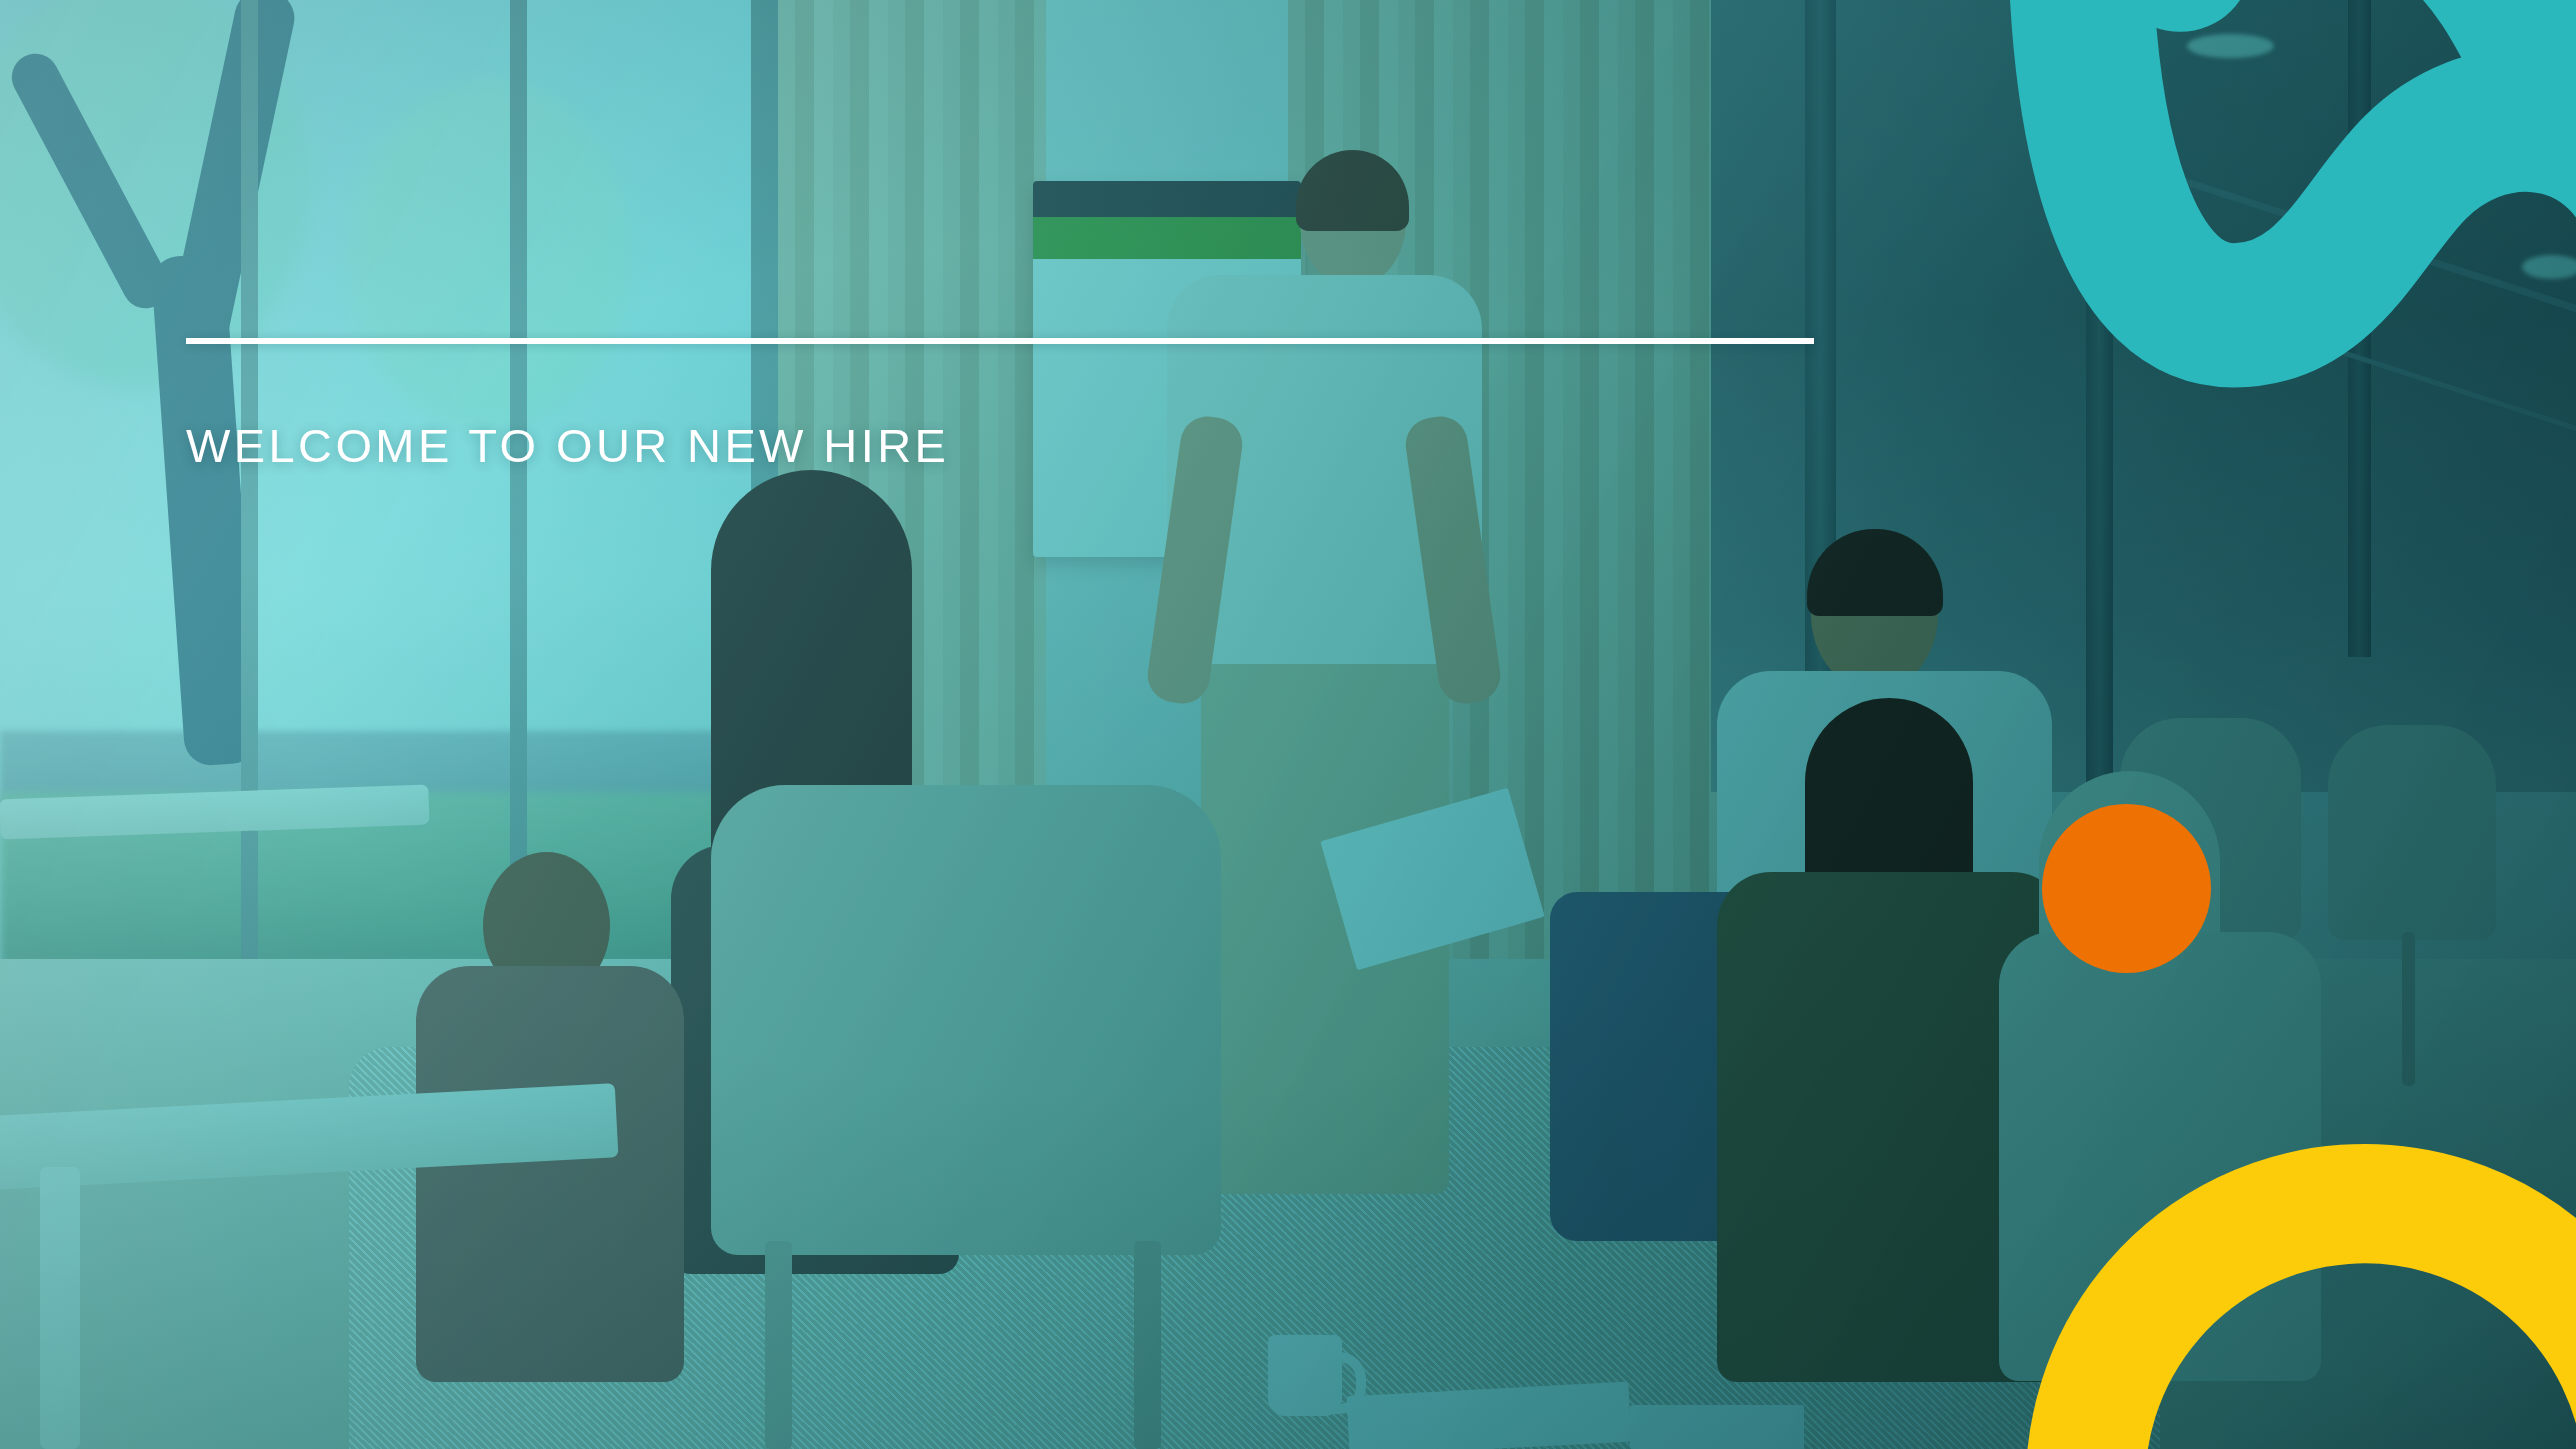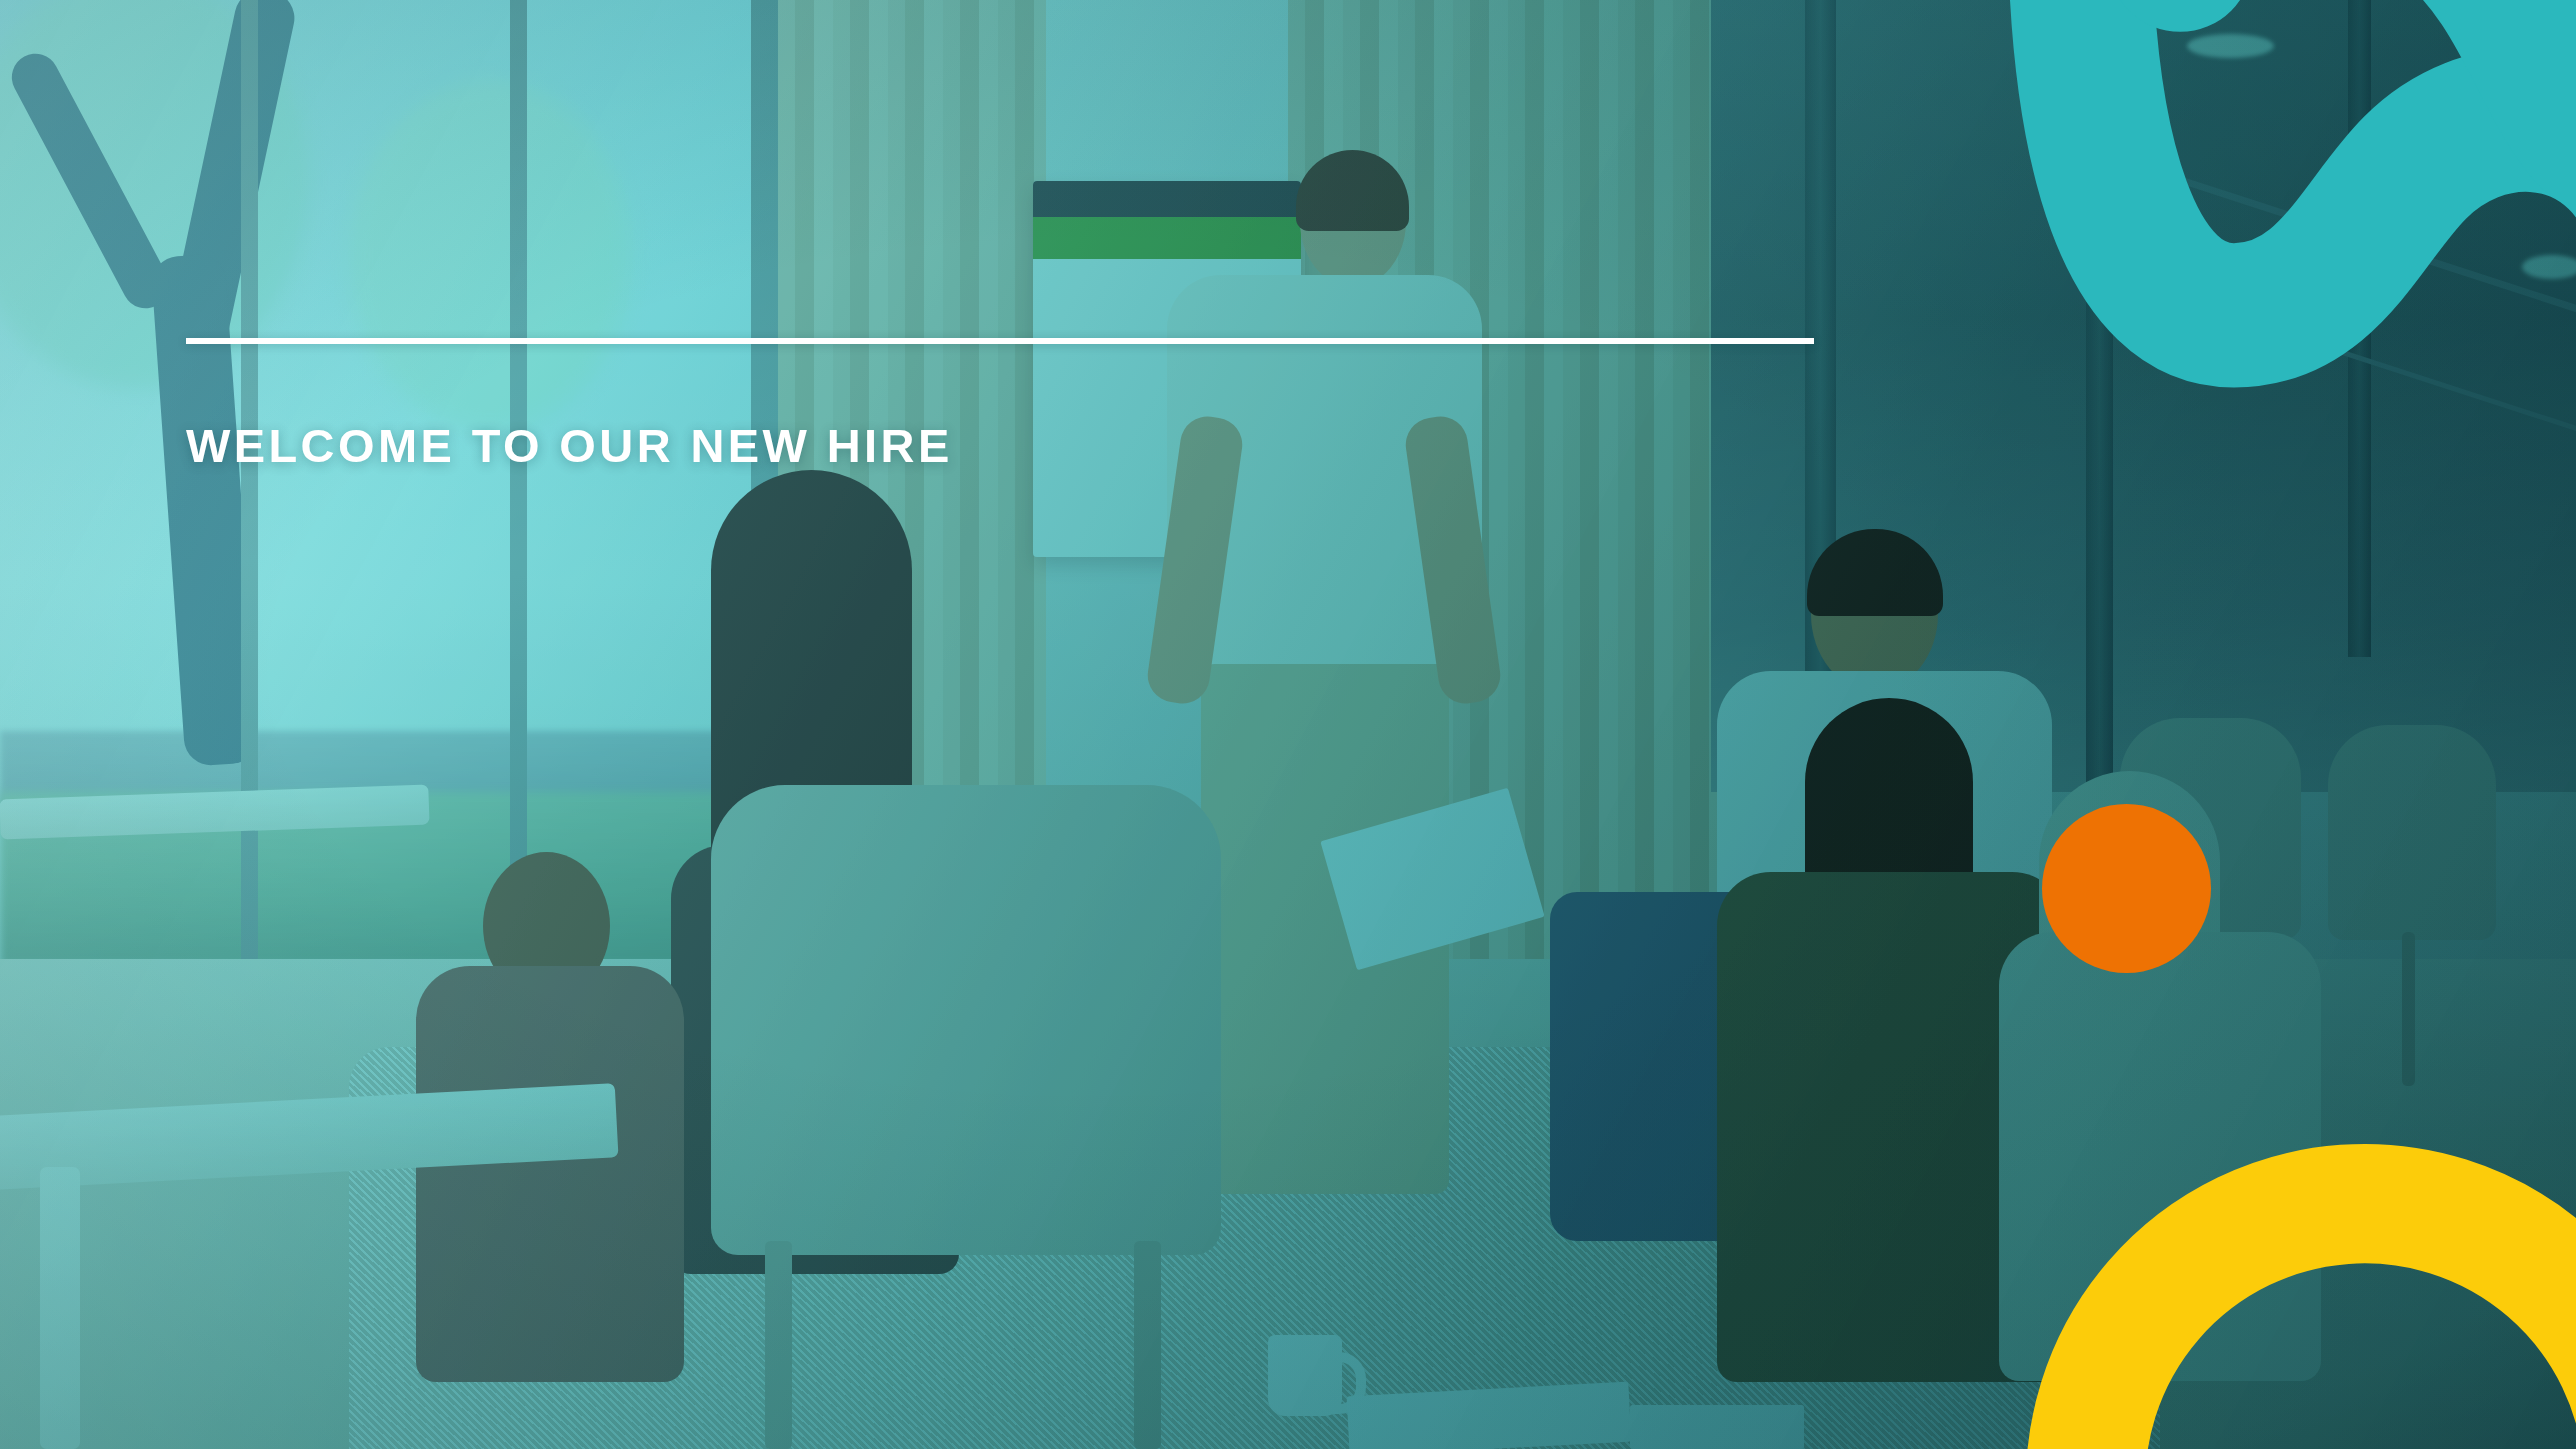--- a/index.html
+++ b/index.html
@@ -245,21 +245,21 @@
     margin-top: 43px;
     width: 1628px;
     height: 6px;
     background: #ffffff;
     box-shadow: 0 1.3px 9.4px rgba(6, 50, 58, 0.22);
   }
   .subhead {
     margin-top: 78px;
     color: #ffffff;
     font-size: 47px;
-    font-weight: 700;
+    font-weight: 400;
     letter-spacing: 3.4px;
     line-height: 1;
     text-shadow: 0 2px 12px rgba(6, 50, 58, 0.30);
   }
 </style>
 </head>
 <body>
 
 <div class="poster">
 

